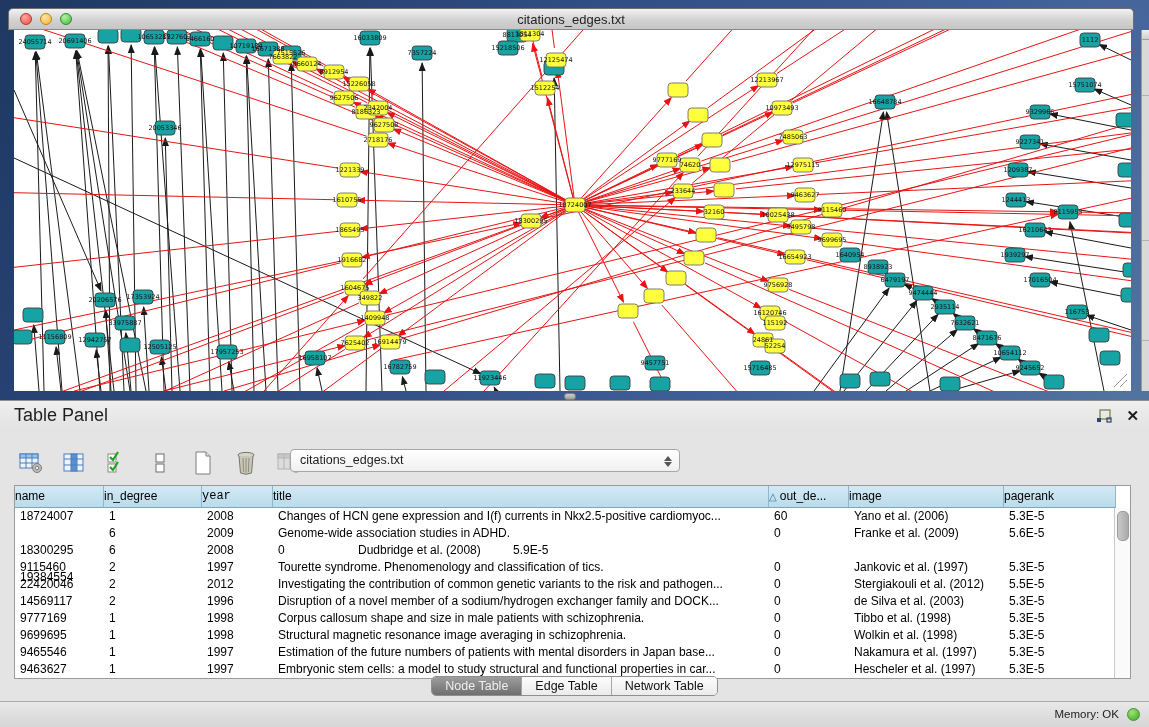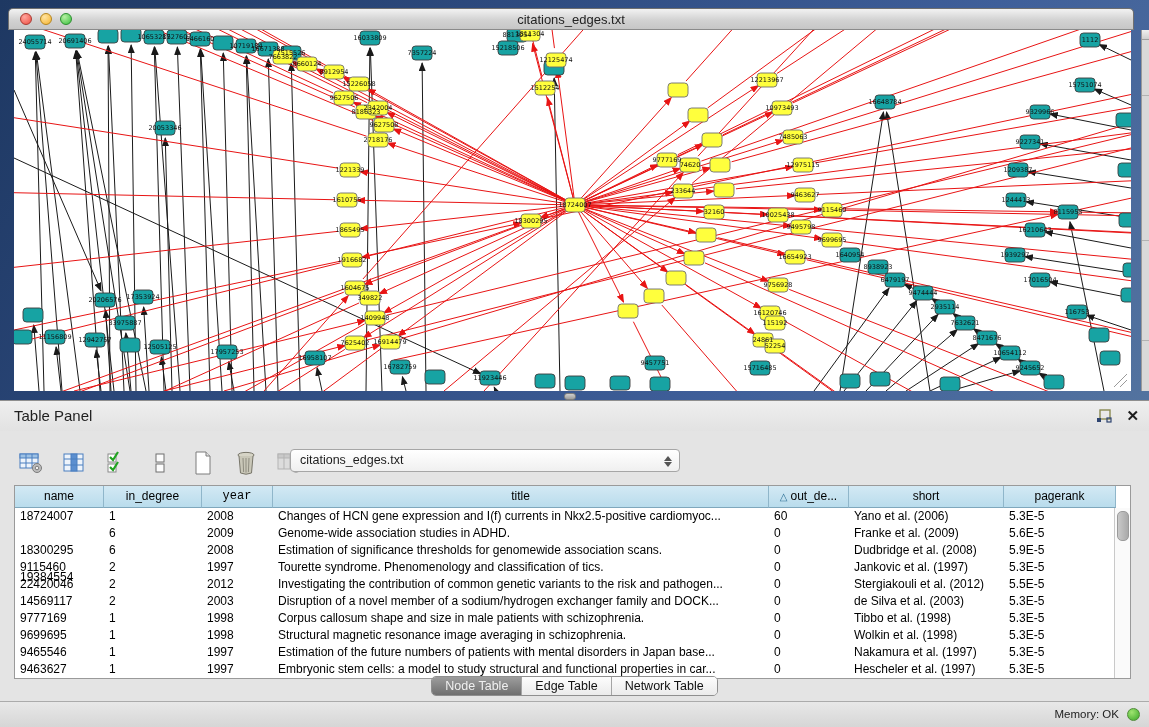--- a/index.html
+++ b/index.html
@@ -23,41 +23,41 @@
   .net-canvas svg{display:block;}
   .sliver{position:absolute;left:1141px;top:30px;width:8px;height:361px;background:#d9d9d9;border-left:1px solid #9a9a9a;}
   .sliver .cap{position:absolute;left:0;top:0;width:8px;height:9px;background:linear-gradient(#f0f0f0,#cfcfcf);border-bottom:1px solid #9f9f9f;}
   .sliver .hl{position:absolute;left:0;width:8px;height:1px;background:#b2b2b2;}
   .splitter-handle{position:absolute;left:564px;top:393px;width:10px;height:5px;border-radius:3px;
     background:linear-gradient(#cfcfcf,#9d9d9d);border:1px solid #7d7d7d;}
 
   
   .table-panel{position:absolute;left:0;top:400px;width:1149px;height:327px;background:#e4e4e4;border-top:1px solid #8f8f8f;box-sizing:border-box;}
   .panel-header{position:absolute;left:0;top:0;width:100%;height:30px;background:linear-gradient(#efefef,#e2e2e2);}
-  .panel-title{position:absolute;left:14px;top:0;line-height:29px;font-size:15px;color:#1f1f1f;}
+  .panel-title{position:absolute;left:14px;top:0;line-height:29px;font-size:18px;color:#1f1f1f;}
   .hdr-icons{position:absolute;right:10px;top:6px;display:flex;gap:14px;align-items:center;}
   .float-btn svg{display:block;}
   .close-btn{font-size:15px;font-weight:bold;color:#1c1c1c;line-height:18px;cursor:default;}
 
   .toolbar{position:absolute;left:18px;top:46px;height:32px;display:flex;align-items:center;gap:17px;}
   .tbtn{width:26px;height:26px;display:flex;align-items:center;justify-content:center;}
   .tbtn svg{display:block;}
   .fx{font-family:"Liberation Serif",serif;font-style:italic;font-weight:bold;font-size:15px;color:#2e2e2e;}
   .combo{position:absolute;left:290px;top:48px;width:390px;height:23px;box-sizing:border-box;
     background:linear-gradient(#ffffff,#f0f0f0);border:1px solid #a6a6a6;border-radius:4px;
     font-size:12.5px;color:#1c1c1c;line-height:21px;padding-left:9px;}
   .combo .stepper{position:absolute;right:7px;top:3px;width:9px;height:16px;display:flex;flex-direction:column;
     align-items:center;justify-content:center;gap:1px;}
   .combo .stepper i{display:block;width:0;height:0;border-left:4px solid transparent;border-right:4px solid transparent;}
   .combo .stepper .up{border-bottom:5px solid #555;}
   .combo .stepper .dn{border-top:5px solid #555;}
 
   .grid{position:absolute;left:14px;top:84px;width:1117px;box-sizing:border-box;border:1px solid #9a9a9a;background:#fff;}
   .grid-hdr{display:flex;height:22px;}
-  .hcell{box-sizing:border-box;height:22px;line-height:21px;text-align:center;font-size:12px;color:#000;
+  .hcell{box-sizing:border-box;height:22px;line-height:21px;text-align:left;font-size:12px;color:#000;
     background:linear-gradient(#d3e9f4,#b9dcec);border-right:1px solid #8fb6ca;border-bottom:1px solid #7fa7bc;
     overflow:hidden;white-space:nowrap;}
   .hcell .sort{color:#2e7096;font-size:10px;margin-right:3px;}
   .grid-body{position:relative;}
   .grow{display:flex;height:17px;}
   .gcell{box-sizing:border-box;height:17px;line-height:17px;font-size:12px;color:#000;padding-left:5px;
     overflow:hidden;white-space:nowrap;}
   .vscroll{position:absolute;right:0;top:22px;width:16px;bottom:0;background:#fafafa;border-left:1px solid #c9c9c9;box-sizing:border-box;}
   .vthumb{position:absolute;left:2px;top:3px;width:10px;height:28px;border-radius:5px;
     background:linear-gradient(90deg,#c9c9c9,#a9a9a9);border:1px solid #9b9b9b;}
@@ -600,21 +600,21 @@
         </span>
     </div>
 
     <div class="grid">
       <div class="grid-hdr" id="grid-hdr">
           <div class="hcell" style="width: 89px;"><span>name</span></div>
           <div class="hcell" style="width: 98px;"><span>in_degree</span></div>
           <div class="hcell" style="width: 71px; font-family: Liberation Mono, monospace;"><span>year</span></div>
           <div class="hcell" style="width: 496px;"><span>title</span></div>
           <div class="hcell" style="width: 80px;"><span class="sort">△</span><span>out_de...</span></div>
-          <div class="hcell" style="width: 155px;"><span>short</span></div>
+          <div class="hcell" style="width: 155px;"><span>image</span></div>
           <div class="hcell" style="width: 112px;"><span>pagerank</span></div>
         </div>
       <div class="grid-body" id="grid-body">
           <div class="grow">
             <div class="gcell" style="width: 89px;">18724007</div>
             <div class="gcell" style="width: 98px;">1</div>
             <div class="gcell" style="width: 71px;">2008</div>
             <div class="gcell" style="width: 496px;">Changes of HCN gene expression and I(f) currents in Nkx2.5-positive cardiomyoc...</div>
             <div class="gcell" style="width: 80px;">60</div>
             <div class="gcell" style="width: 155px;">Yano et al. (2006)</div>
@@ -626,21 +626,20 @@
             <div class="gcell" style="width: 71px;">2009</div>
             <div class="gcell" style="width: 496px;">Genome-wide association studies in ADHD.</div>
             <div class="gcell" style="width: 80px;">0</div>
             <div class="gcell" style="width: 155px;">Franke et al. (2009)</div>
             <div class="gcell" style="width: 112px;">5.6E-5</div>
           </div>
           <div class="grow">
             <div class="gcell" style="width: 89px;">18300295</div>
             <div class="gcell" style="width: 98px;">6</div>
             <div class="gcell" style="width: 71px;">2008</div>
-            <div class="gcell" style="width: 496px;">Estimation of significance thresholds for genomewide association scans.</div>
             <div class="gcell" style="width: 80px;">0</div>
             <div class="gcell" style="width: 155px;">Dudbridge et al. (2008)</div>
             <div class="gcell" style="width: 112px;">5.9E-5</div>
           </div>
           <div class="grow">
             <div class="gcell" style="width: 89px;">9115460</div>
             <div class="gcell" style="width: 98px;">2</div>
             <div class="gcell" style="width: 71px;">1997</div>
             <div class="gcell" style="width: 496px;">Tourette syndrome. Phenomenology and classification of tics.</div>
             <div class="gcell" style="width: 80px;">0</div>
@@ -652,21 +651,21 @@
             <div class="gcell" style="width: 98px;">2</div>
             <div class="gcell" style="width: 71px;">2012</div>
             <div class="gcell" style="width: 496px;">Investigating the contribution of common genetic variants to the risk and pathogen...</div>
             <div class="gcell" style="width: 80px;">0</div>
             <div class="gcell" style="width: 155px;">Stergiakouli et al. (2012)</div>
             <div class="gcell" style="width: 112px;">5.5E-5</div>
           </div>
           <div class="grow">
             <div class="gcell" style="width: 89px;">14569117</div>
             <div class="gcell" style="width: 98px;">2</div>
-            <div class="gcell" style="width: 71px;">2003</div>
+            <div class="gcell" style="width: 71px;">1996</div>
             <div class="gcell" style="width: 496px;">Disruption of a novel member of a sodium/hydrogen exchanger family and DOCK...</div>
             <div class="gcell" style="width: 80px;">0</div>
             <div class="gcell" style="width: 155px;">de Silva et al. (2003)</div>
             <div class="gcell" style="width: 112px;">5.3E-5</div>
           </div>
           <div class="grow">
             <div class="gcell" style="width: 89px;">9777169</div>
             <div class="gcell" style="width: 98px;">1</div>
             <div class="gcell" style="width: 71px;">1998</div>
             <div class="gcell" style="width: 496px;">Corpus callosum shape and size in male patients with schizophrenia.</div>

